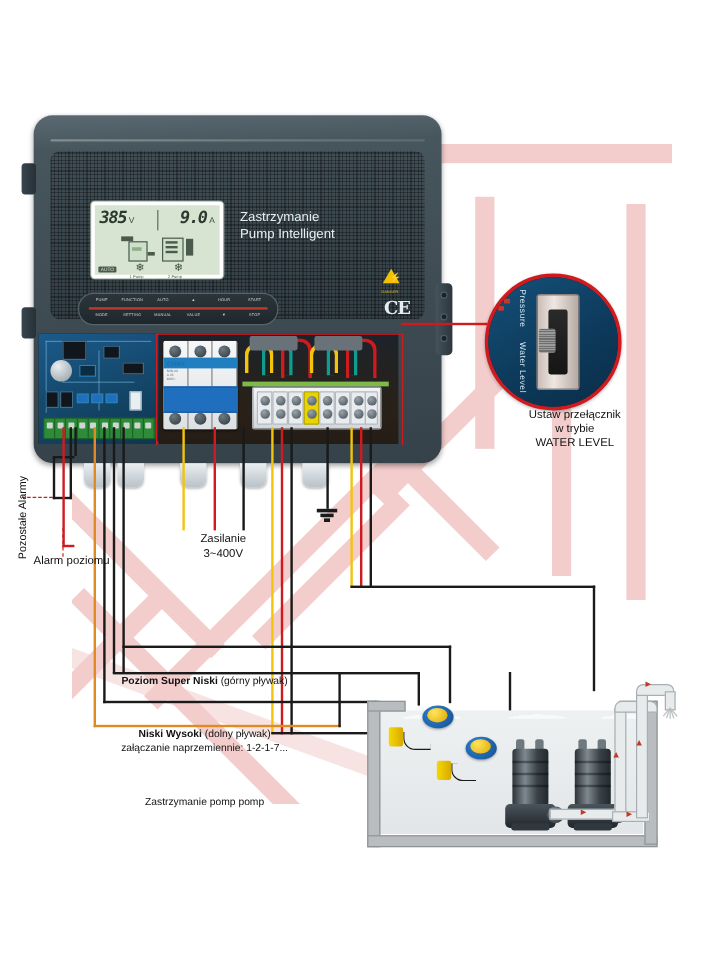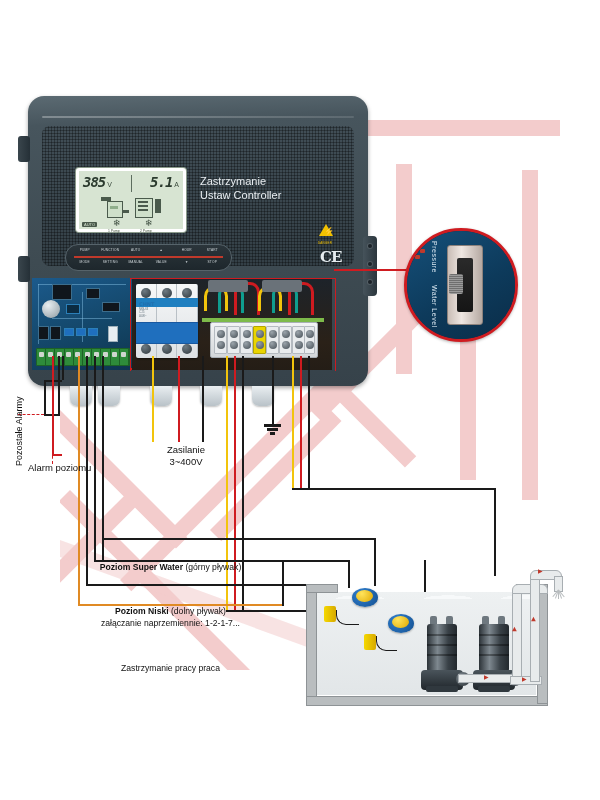--- a/index.html
+++ b/index.html
@@ -207,21 +207,21 @@
         <i style="top:26px;"></i>
         <i style="top:44px;"></i>
     </div>
     <div class="encl-face"></div>
 
     <div class="lcd">
       <div class="lcd-row">
         <span class="lcd-num">385</span>
         <span class="lcd-u">V</span>
         <span style="flex:1"></span>
-        <span class="lcd-num">5.1</span>
+        <span class="lcd-num">9.0</span>
         <span class="lcd-u">A</span>
       </div>
       <div class="lcd-div"></div>
       <div class="lcd-icons">
         <span class="lcd-ic" style="left:16px;top:0;width:10px;height:4px;"></span>
         <span class="lcd-ic" style="left:22px;top:4px;width:14px;height:15px;border:1px solid #4a5a4c;background:#cfe0ca;"></span>
         <span class="lcd-ic" style="left:25px;top:9px;width:8px;height:3px;background:#8fae8b;"></span>
         <span class="lcd-ic" style="left:38px;top:13px;width:6px;height:3px;"></span>
         <span class="lcd-ic" style="left:50px;top:1px;width:16px;height:18px;border:1px solid #4a5a4c;background:#cfe0ca;"></span>
         <span class="lcd-ic" style="left:53px;top:4px;width:10px;height:2px;"></span>
@@ -231,21 +231,21 @@
         <span class="lcd-star" style="left:28px;top:22px;">❄</span>
         <span class="lcd-star" style="left:60px;top:22px;">❄</span>
         <span class="lcd-sub" style="left:23px;top:32px;">1 Pump</span>
         <span class="lcd-sub" style="left:55px;top:32px;">2 Pump</span>
       </div>
       <div class="lcd-tag">AUTO</div>
     </div>
 
     <div class="brand">
       <div>Zastrzymanie</div>
-      <div>Ustaw Controller</div>
+      <div>Pump Intelligent</div>
     </div>
 
     <div class="danger">
       <div class="tri"></div>
         <div class="bolt">⚡</div>
       <div class="lbl">DANGER</div>
     </div>
     <div class="ce">CE</div>
 
     <div class="keypad">
@@ -364,20 +364,25 @@
         <i style="left:7px;top:2px;"></i>
         <i style="left:2px;top:8px;"></i>
     </div>
     <div class="vtxt" style="left:24px;top:10px;">Pressure</div>
     <div class="vtxt" style="left:24px;top:54px;">Water Level</div>
     <div class="sw-body">
       <div class="sw-slot"></div>
       <div class="sw-knob"></div>
     </div>
   </div>
+  <div class="callout-cap">
+    <div>Ustaw przełącznik</div>
+    <div>w trybie</div>
+    <div>WATER LEVEL</div>
+  </div>
 
   <div class="w wv" style="left:58px;top:356px;height:60px;background:#1a1a1a;"></div>
   <div class="w wh" style="left:44px;top:414px;width:16px;background:#1a1a1a;"></div>
   <div class="w wv" style="left:44px;top:380px;height:36px;background:#1a1a1a;"></div>
   <div class="w wh" style="left:44px;top:380px;width:18px;background:#1a1a1a;"></div>
   <div class="w wv" style="left:62px;top:356px;height:24px;background:#1a1a1a;"></div>
   <div class="w wv" style="left:52px;top:356px;height:100px;background:#cf1b20;"></div>
   <div class="w wh" style="left:52px;top:454px;width:10px;background:#cf1b20;"></div>
   <div class="dashed" style="left:18px;top:414px;width:26px;"></div>
   <div class="dashed" style="left:52px;top:454px;width:0px;"></div>
@@ -419,32 +424,32 @@
   <div class="w wv" style="left:374px;top:538px;height:48px;background:#1a1a1a;"></div>
 
   <div class="lbl-rot" style="left:14px;top:382px;height:84px;">Pozostałe Alarmy</div>
   <div class="lbl" style="left:28px;top:462px;">Alarm poziomu</div>
   <div class="lbl" style="left:156px;top:444px;text-align:center;width:60px;">
     <div>Zasilanie</div>
     <div>3~400V</div>
   </div>
 
   <div class="lv" style="left:48px;top:562px;width:245px;">
-    <div><b>Poziom Super Water</b>
+    <div><b>Poziom Super Niski</b>
       <span>(górny pływak)</span></div>
   </div>
 
   <div class="lv" style="left:48px;top:606px;width:245px;">
-    <div><b>Poziom Niski</b>
+    <div><b>Niski Wysoki</b>
       <span>(dolny pływak)</span></div>
     <div>załączanie naprzemiennie: 1-2-1-7...</div>
   </div>
 
   <div class="lv" style="left:48px;top:663px;width:245px;">
-    <div>Zastrzymanie pracy praca</div>
+    <div>Zastrzymanie pomp pomp</div>
   </div>
 
   <div class="tank">
     <div class="tank-water">
       <div class="wavy"></div>
     </div>
 
     <div class="tank-wall" style="left:0;top:18px;width:9px;height:120px;"></div>
     <div class="tank-wall" style="left:0;top:18px;width:30px;height:7px;"></div>
     <div class="tank-wall" style="left:0;top:130px;width:240px;height:8px;"></div>

